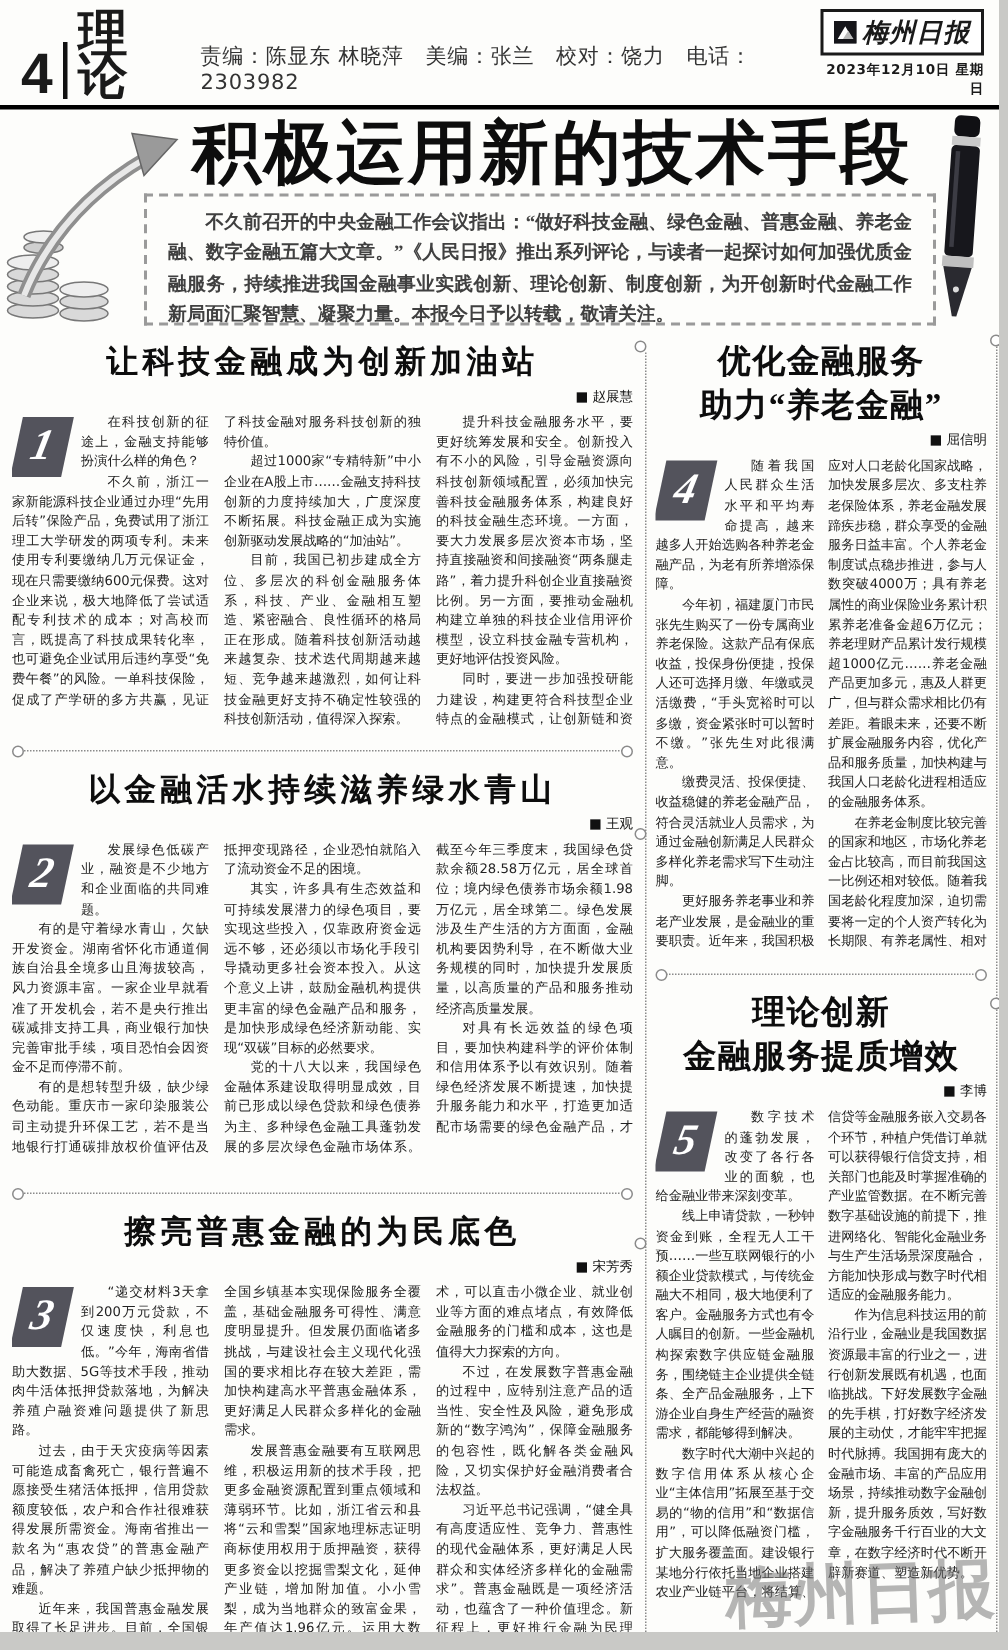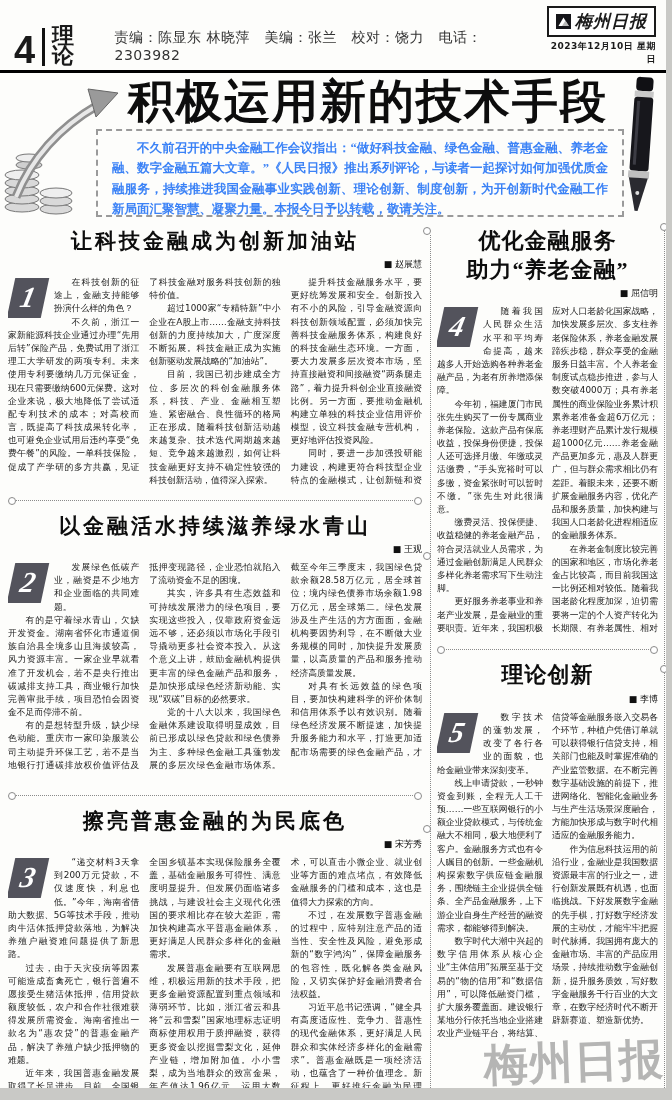--- a/index.html
+++ b/index.html
@@ -4,37 +4,37 @@
 <style>
   html,body{margin:0;padding:0;}
   body{width:672px;height:1100px;background:#c9c9c6;font-family:"DejaVu Sans",sans-serif;color:#1a1a1a;overflow:hidden;position:relative;}
   .page{position:absolute;left:0;top:0;width:666px;height:1088px;background:#fdfdfb;overflow:hidden;}
 
   
   .masthead{display:flex;justify-content:space-between;align-items:flex-end;padding:6px 10px 3px 14px;}
   .mh-left{display:flex;align-items:flex-end;gap:7px;}
   .mh-num{font-size:38px;font-weight:bold;line-height:.85;font-family:"Liberation Sans",sans-serif;}
   .mh-bar{width:3px;height:38px;background:#111;display:inline-block;}
-  .mh-section{font-size:22px;font-weight:900;line-height:.9;letter-spacing:2px;font-family:"Liberation Sans",sans-serif;}
+  .mh-section{font-size:33px;font-weight:900;line-height:.9;letter-spacing:2px;font-family:"Liberation Sans",sans-serif;}
   .mh-staff{font-size:14px;color:#333;margin:0 0 3px 8px;letter-spacing:.5px;}
   .mh-right{text-align:right;}
   .logo-box{display:inline-flex;align-items:center;gap:4px;border:2px solid #1a1a1a;padding:2px 7px;background:#fff;}
   .logo-icon{width:15px;height:15px;background:#15151a;display:inline-block;}
   .logo-icon svg{display:block;}
   .logo-name{font-size:17px;font-weight:bold;font-family:"Liberation Serif",serif;letter-spacing:1px;font-style:italic;}
   .mh-date{font-size:9px;font-weight:bold;margin-top:3px;letter-spacing:.5px;}
   .rule{height:3px;background:#000;margin:1px 0 0;}
 
   
   .banner{position:relative;height:146px;margin-top:2px;}
   .banner h1{position:absolute;left:128px;top:-4px;margin:0;font-size:46px;font-weight:900;letter-spacing:2px;font-family:"Liberation Serif",serif;color:#0d0d0d;white-space:nowrap;}
   .coins{position:absolute;left:2px;top:4px;}
   .pen{position:absolute;right:4px;top:-2px;z-index:2;}
   .lede-box{position:absolute;left:96px;right:42px;top:54px;bottom:4px;border:2px dashed #9a9a9a;padding:7px 14px 5px;box-sizing:border-box;overflow:hidden;}
-  .lede-box p{margin:0;font-size:12.5px;line-height:1.62;text-align:justify;text-indent:2em;font-weight:600;font-family:"Liberation Serif",serif;color:#3b82f6;}
+  .lede-box p{margin:0;font-size:12.5px;line-height:1.62;text-align:justify;text-indent:2em;font-weight:600;font-family:"Liberation Serif",serif;color:#404040;}
 
   
   .main{display:flex;padding:4px 8px 0;position:relative;}
   .col-left{width:414px;}
   .vsep{width:15px;position:relative;}
   .vline{position:absolute;left:50%;top:10px;bottom:4px;border-left:1px dotted #8a8a8a;}
   .redge{position:absolute;right:1px;top:10px;bottom:4px;border-left:1px dotted #8a8a8a;}
   .col-right{flex:1;min-width:0;}
   .dot{position:absolute;width:6px;height:6px;border:1px solid #8a8a8a;border-radius:50%;background:#fff;}
   .vsep .d1{top:2px;left:1px;} .vsep .d2{top:37%;left:1px;} .vsep .d3{top:68%;left:1px;}
@@ -194,20 +194,21 @@
       </article>
 
       <div class="hsep">
           <span class="dot dl"></span>
           <span class="dot dr"></span>
         </div>
 
       <article>
         <h2 class="a-title">
           <span class="tl">理论创新</span>
+          <span class="tl">金融服务提质增效</span>
         </h2>
         <div class="byline">■ 李博</div>
         <div class="a-body" id="body-5">
           <span class="num-badge">5</span>
           <span><p>数字技术的蓬勃发展，改变了各行各业的面貌，也给金融业带来深刻变革。</p><p>线上申请贷款，一秒钟资金到账，全程无人工干预……一些互联网银行的小额企业贷款模式，与传统金融大不相同，极大地便利了客户。金融服务方式也有令人瞩目的创新。一些金融机构探索数字供应链金融服务，围绕链主企业提供全链条、全产品金融服务，上下游企业自身生产经营的融资需求，都能够得到解决。</p><p>数字时代大潮中兴起的数字信用体系从核心企业“主体信用”拓展至基于交易的“物的信用”和“数据信用”，可以降低融资门槛，扩大服务覆盖面。建设银行某地分行依托当地企业搭建农业产业链平台，将结算、信贷等金融服务嵌入交易各个环节，种植户凭借订单就可以获得银行信贷支持，相关部门也能及时掌握准确的产业监管数据。在不断完善数字基础设施的前提下，推进网络化、智能化金融业务与生产生活场景深度融合，方能加快形成与数字时代相适应的金融服务能力。</p><p>作为信息科技运用的前沿行业，金融业是我国数据资源最丰富的行业之一，进行创新发展既有机遇，也面临挑战。下好发展数字金融的先手棋，打好数字经济发展的主动仗，才能牢牢把握时代脉搏。我国拥有庞大的金融市场、丰富的产品应用场景，持续推动数字金融创新，提升服务质效，写好数字金融服务千行百业的大文章，在数字经济时代不断开辟新赛道、塑造新优势。</p></span>
         </div>
       </article>
 
     </div>
 

